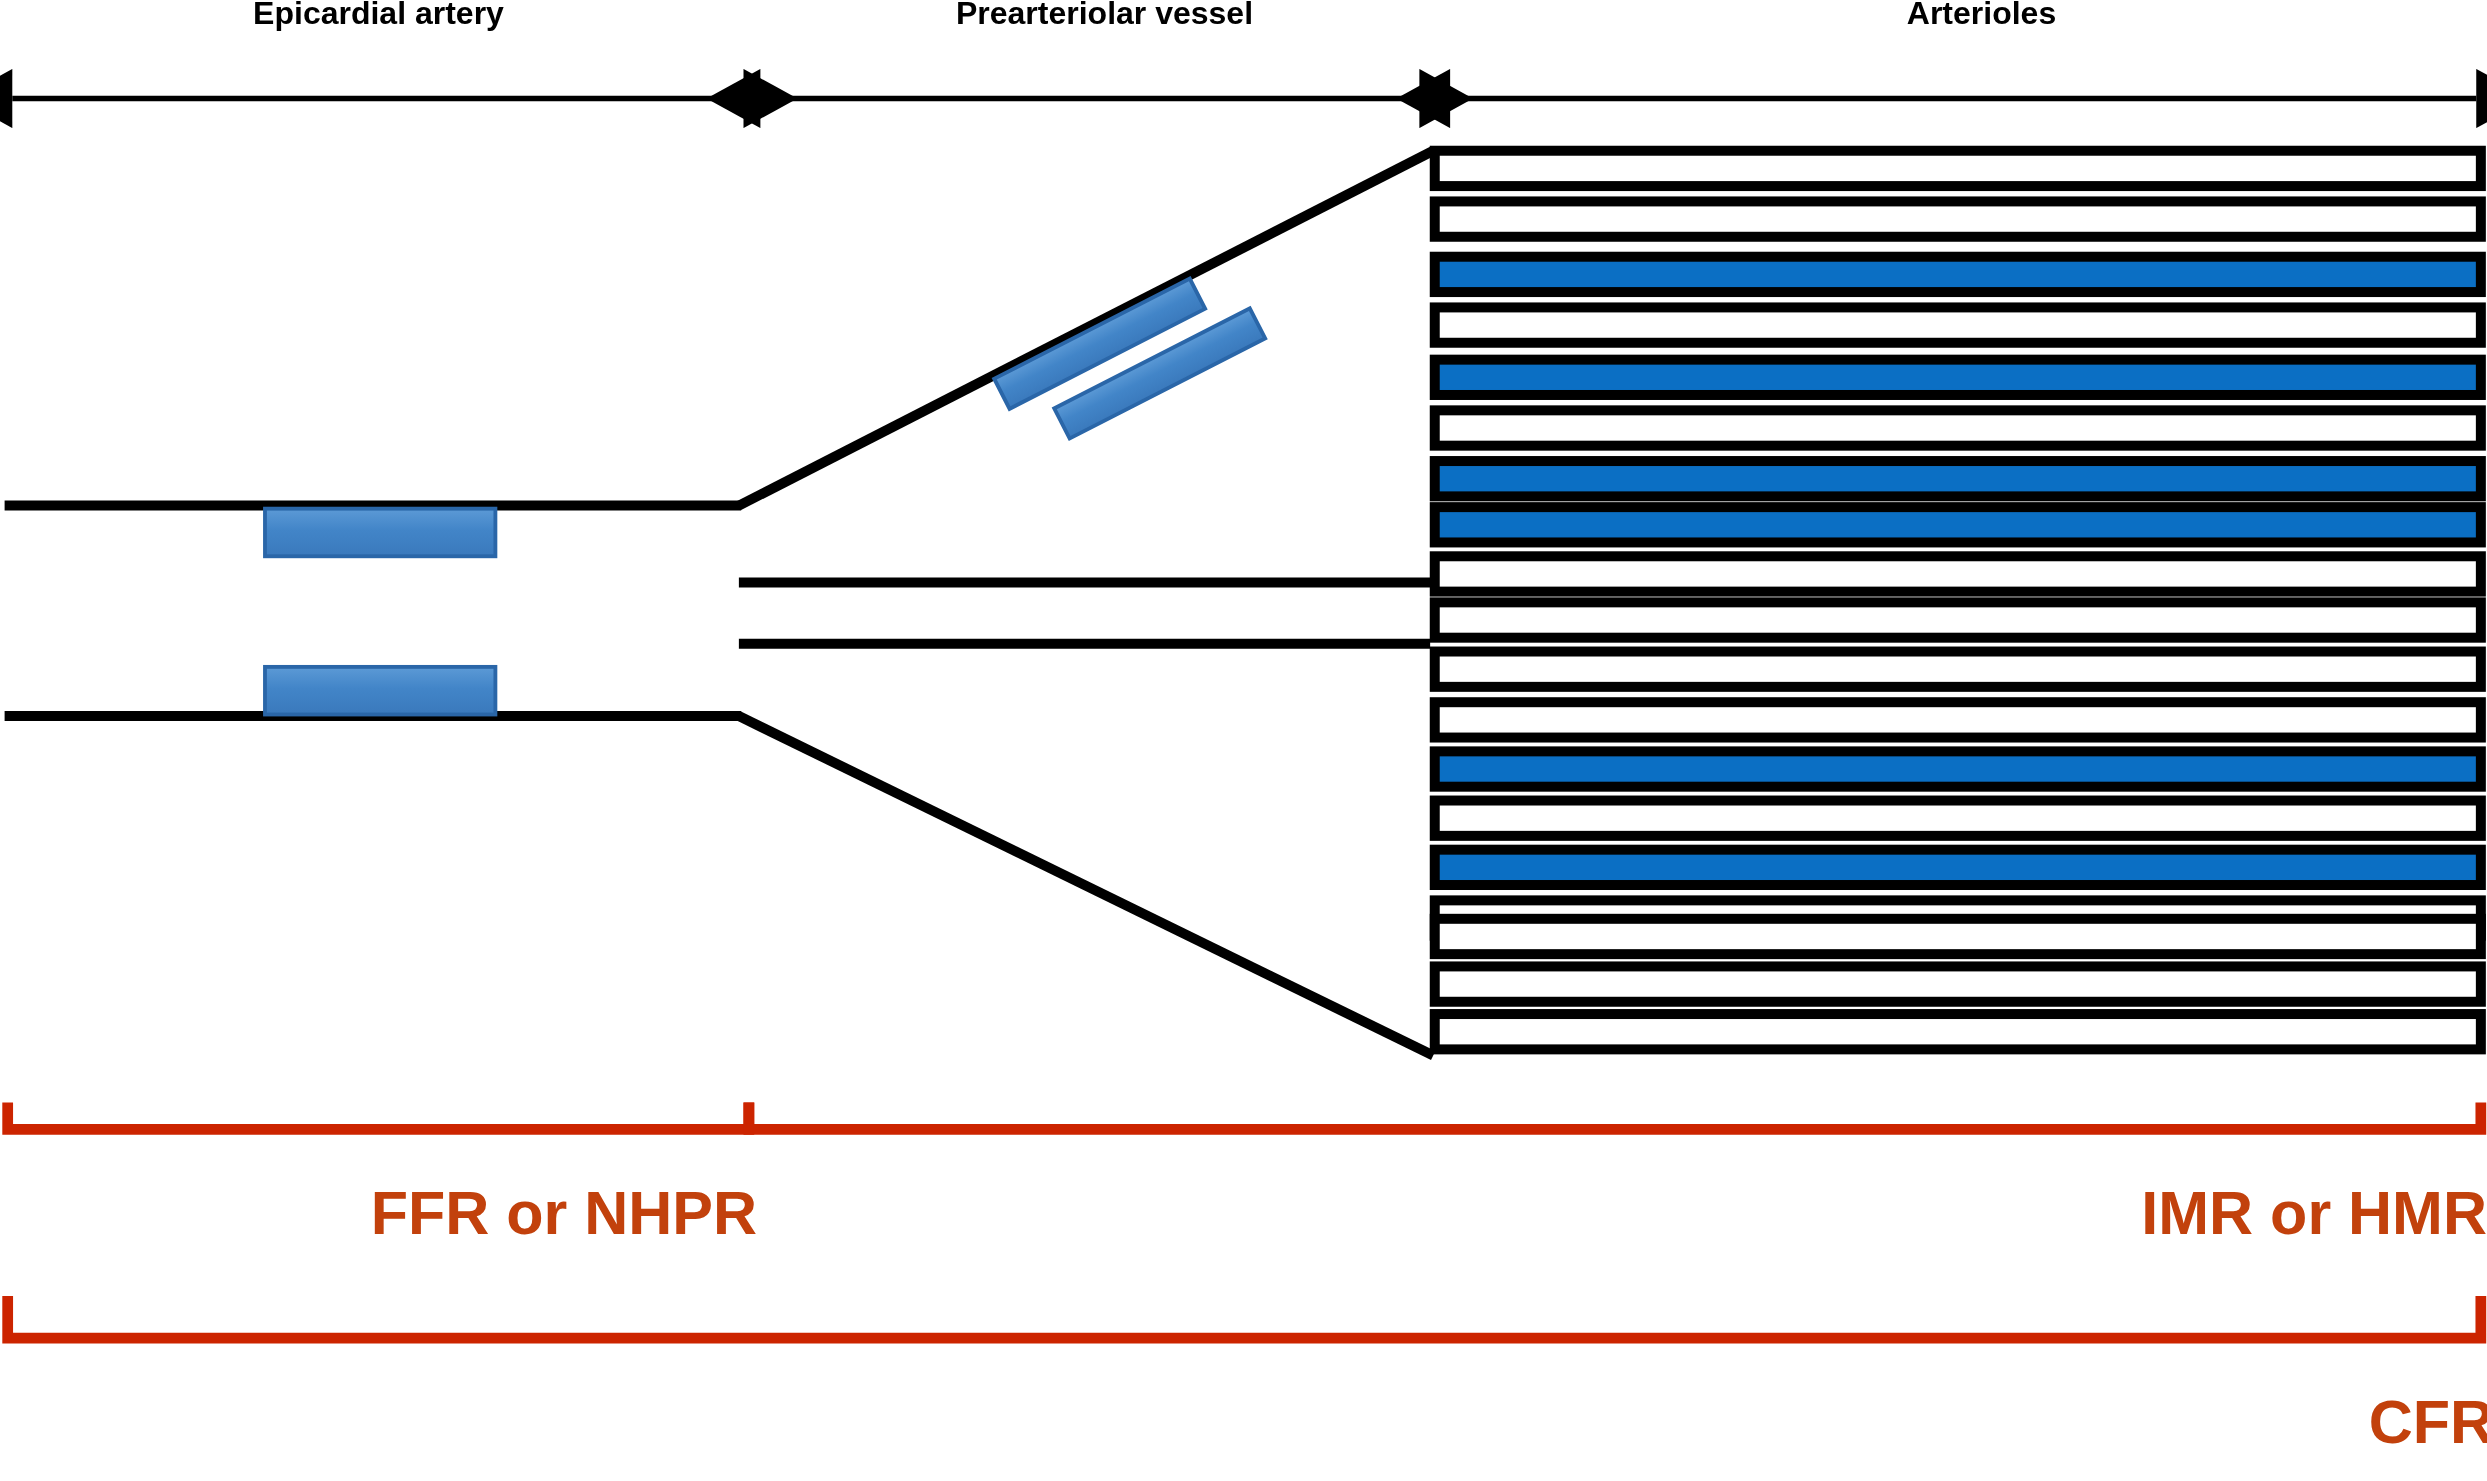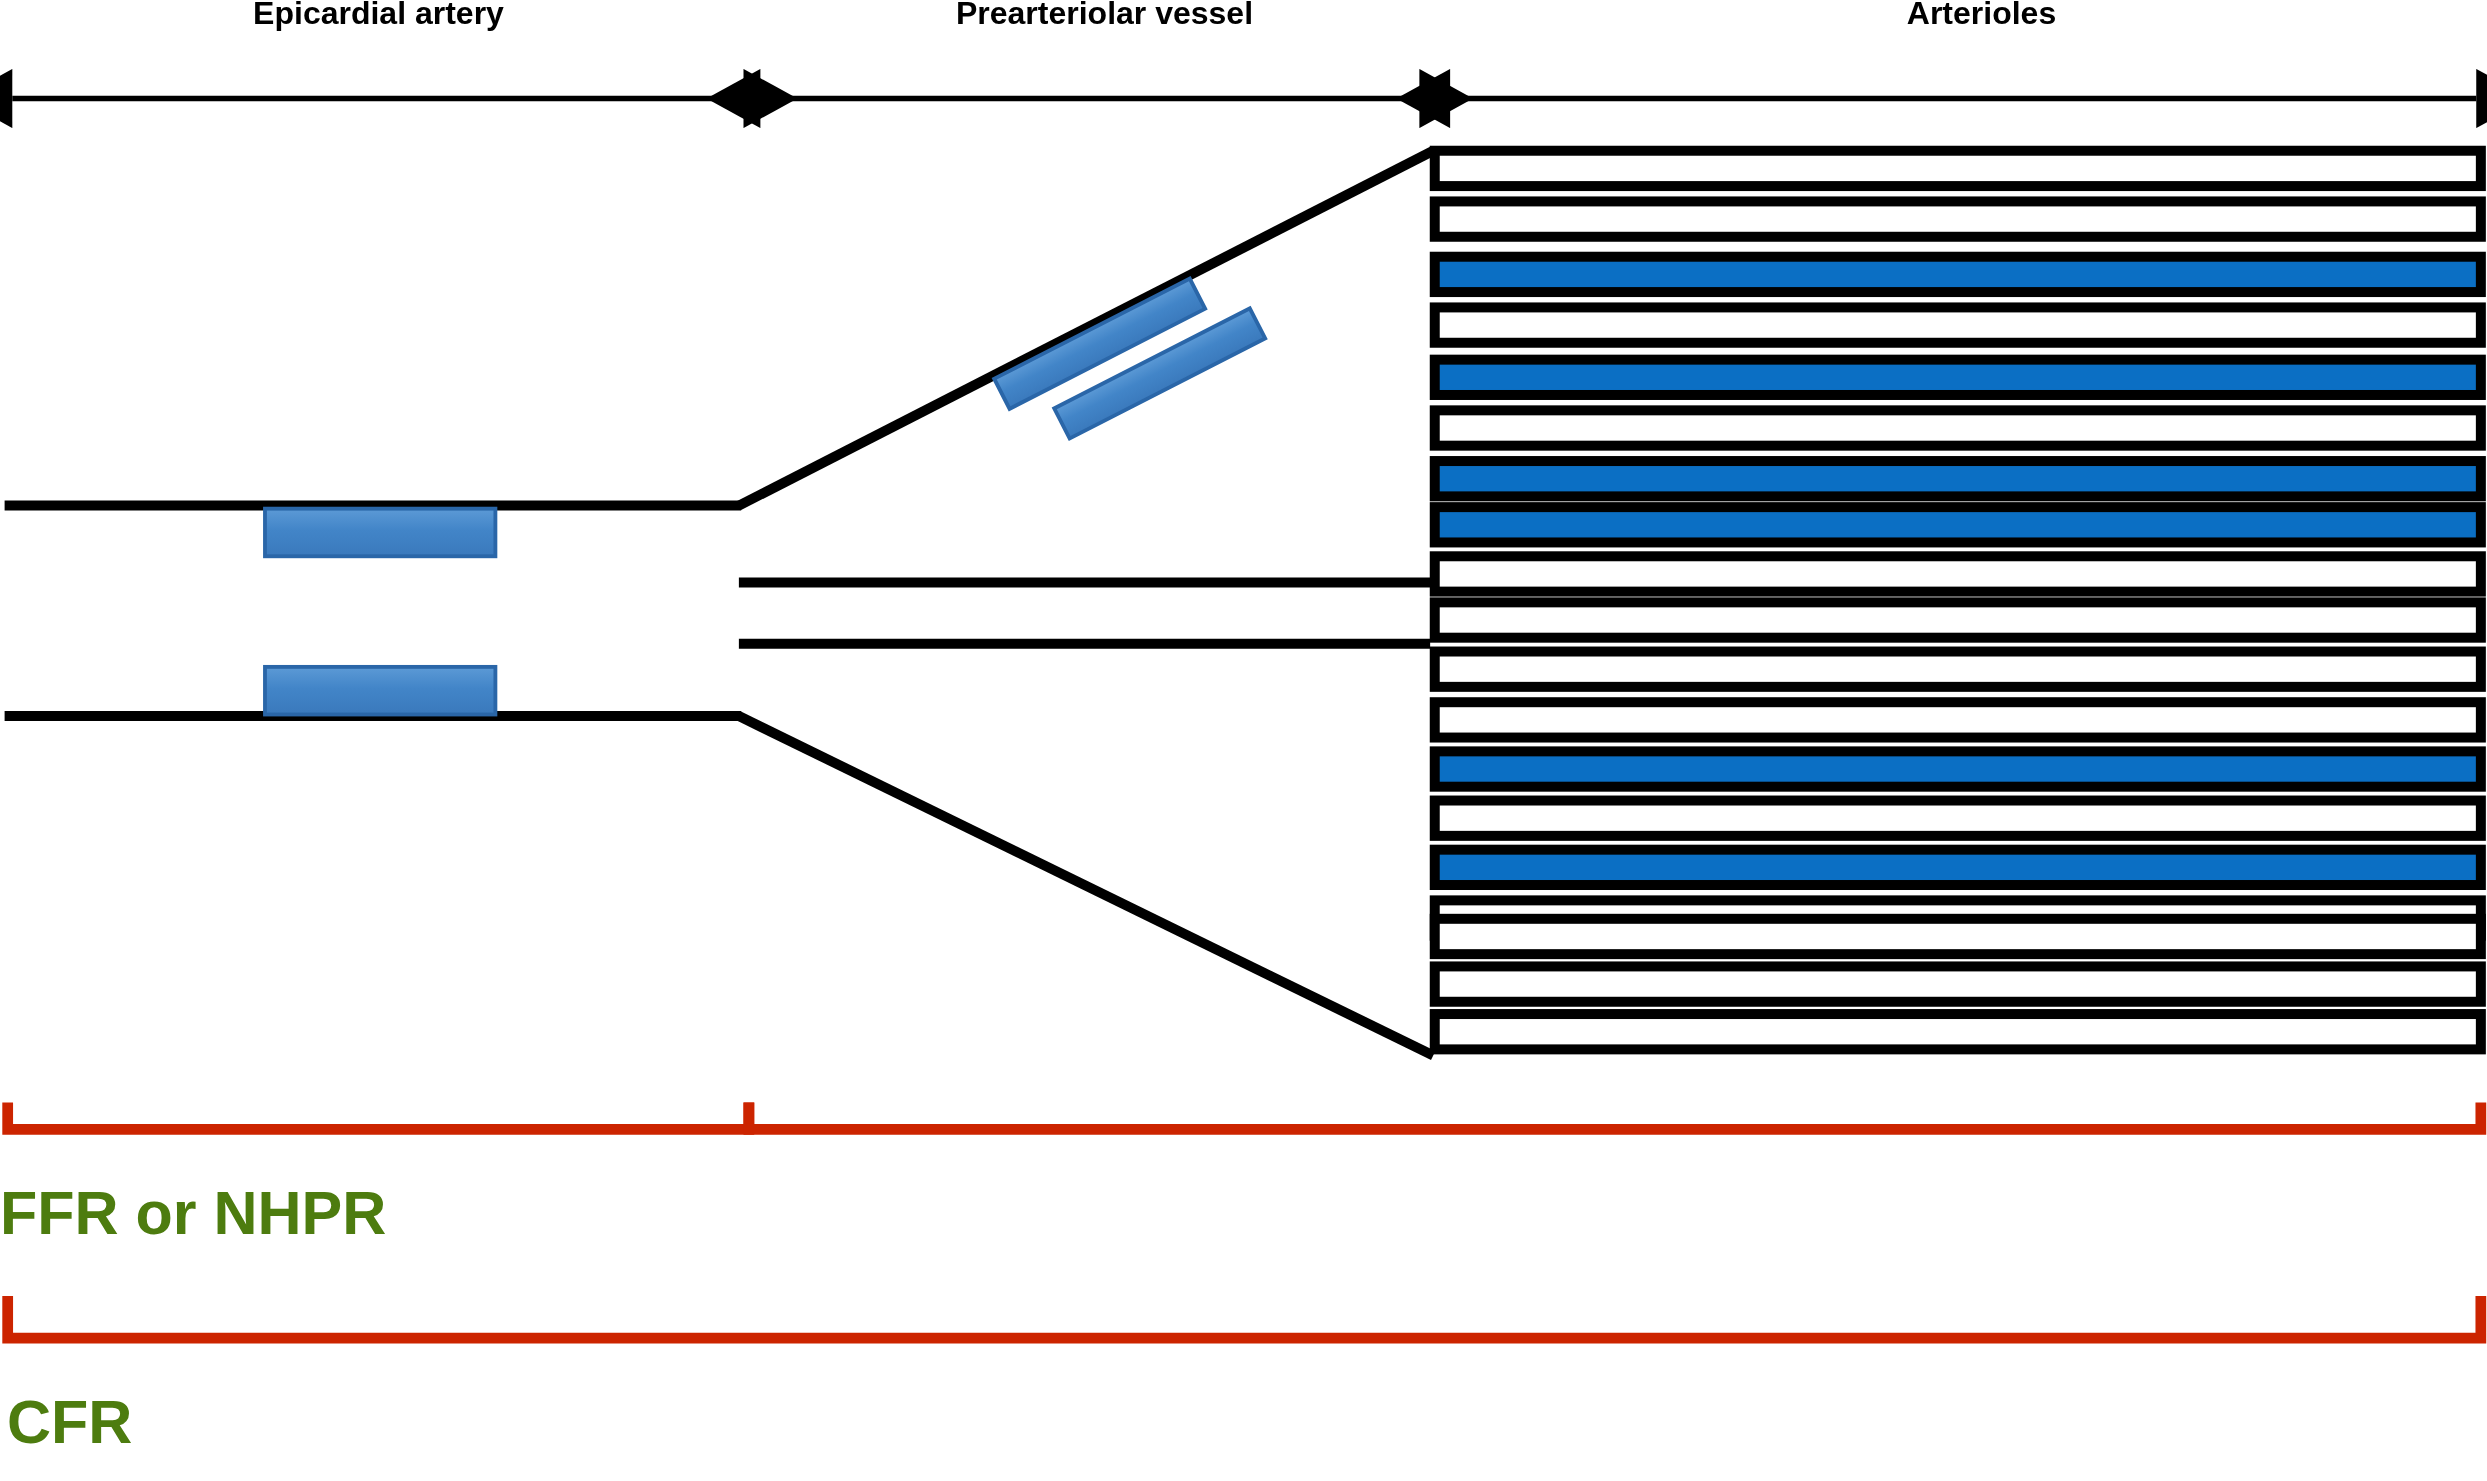--- a/index.html
+++ b/index.html
@@ -20,24 +20,24 @@
     font-weight:bold;
     font-size:32px;
     color:#000;
     letter-spacing:0px;
     white-space:nowrap;
     line-height:1;
   }
   
   .bracket-caption{
     position:absolute;
-    text-align:left;
+    text-align:right;
     font-family:"Liberation Sans", sans-serif;
     font-weight:bold;
-    color:#4d7c0f;
+    color:#c2410c;
     white-space:nowrap;
     line-height:1;
   }
   #cap-ffr{font-size:61px;}
   #cap-imr{font-size:61px;}
   #cap-cfr{font-size:61px;}
 </style>
 </head>
 <body>
 
@@ -121,17 +121,18 @@
   </svg>
 
   <div class="seg-label" id="lab-epi" style="left:0px;top:-3.1px;width:757px;">Epicardial artery</div>
 
   <div class="seg-label" id="lab-pre" style="left:730px;top:-3.1px;width:749px;">Prearteriolar vessel</div>
 
   <div class="seg-label" id="lab-art" style="left:1482px;top:-3.1px;width:999px;">Arterioles</div>
 
   <div class="bracket-caption" id="cap-ffr" style="left:0px;top:1183px;width:757px;">FFR or NHPR</div>
 
+  <div class="bracket-caption" id="cap-imr" style="left:749px;top:1183px;width:1738px;">IMR or HMR</div>
 
   <div class="bracket-caption" id="cap-cfr" style="left:7px;top:1392px;width:2487px;">CFR</div>
 
 </div>
 
 
 </body></html>

